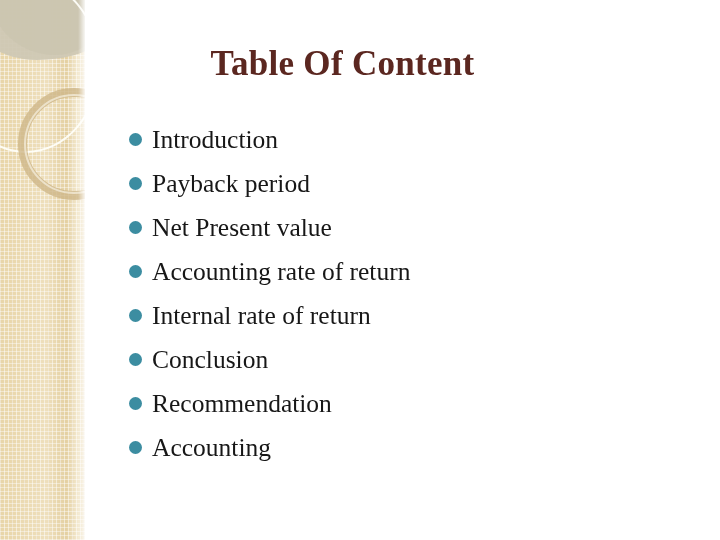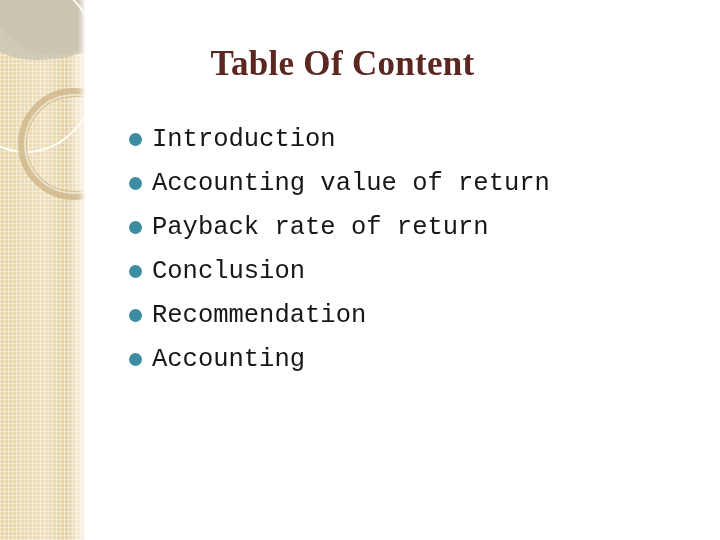--- a/index.html
+++ b/index.html
@@ -130,21 +130,21 @@
     list-style: none;
     margin: 0;
     padding: 0;
   }
   .content-list li {
     position: relative;
     padding-left: 26px;
     font-size: 25.5px;
     line-height: 44px;
     color: #171717;
-    font-family: Liberation Mono, monospace;
+    font-family: Liberation Serif, serif;
     white-space: nowrap;
   }
   .content-list li .dot {
     position: absolute;
     left: 3px;
     top: 15px;
     width: 13px;
     height: 13px;
     border-radius: 50%;
     background: #3c8da1;
@@ -167,25 +167,33 @@
 
   <div class="title">Table Of Content</div>
 
   <ul class="content-list">
     <li>
       <span class="dot"></span>
       <span>Introduction</span>
     </li>
     <li>
       <span class="dot"></span>
-      <span>Accounting value of return</span>
-    </li>
-    <li>
-      <span class="dot"></span>
-      <span>Payback rate of return</span>
+      <span>Payback period</span>
+    </li>
+    <li>
+      <span class="dot"></span>
+      <span>Net Present value</span>
+    </li>
+    <li>
+      <span class="dot"></span>
+      <span>Accounting rate of return</span>
+    </li>
+    <li>
+      <span class="dot"></span>
+      <span>Internal rate of return</span>
     </li>
     <li>
       <span class="dot"></span>
       <span>Conclusion</span>
     </li>
     <li>
       <span class="dot"></span>
       <span>Recommendation</span>
     </li>
     <li>

